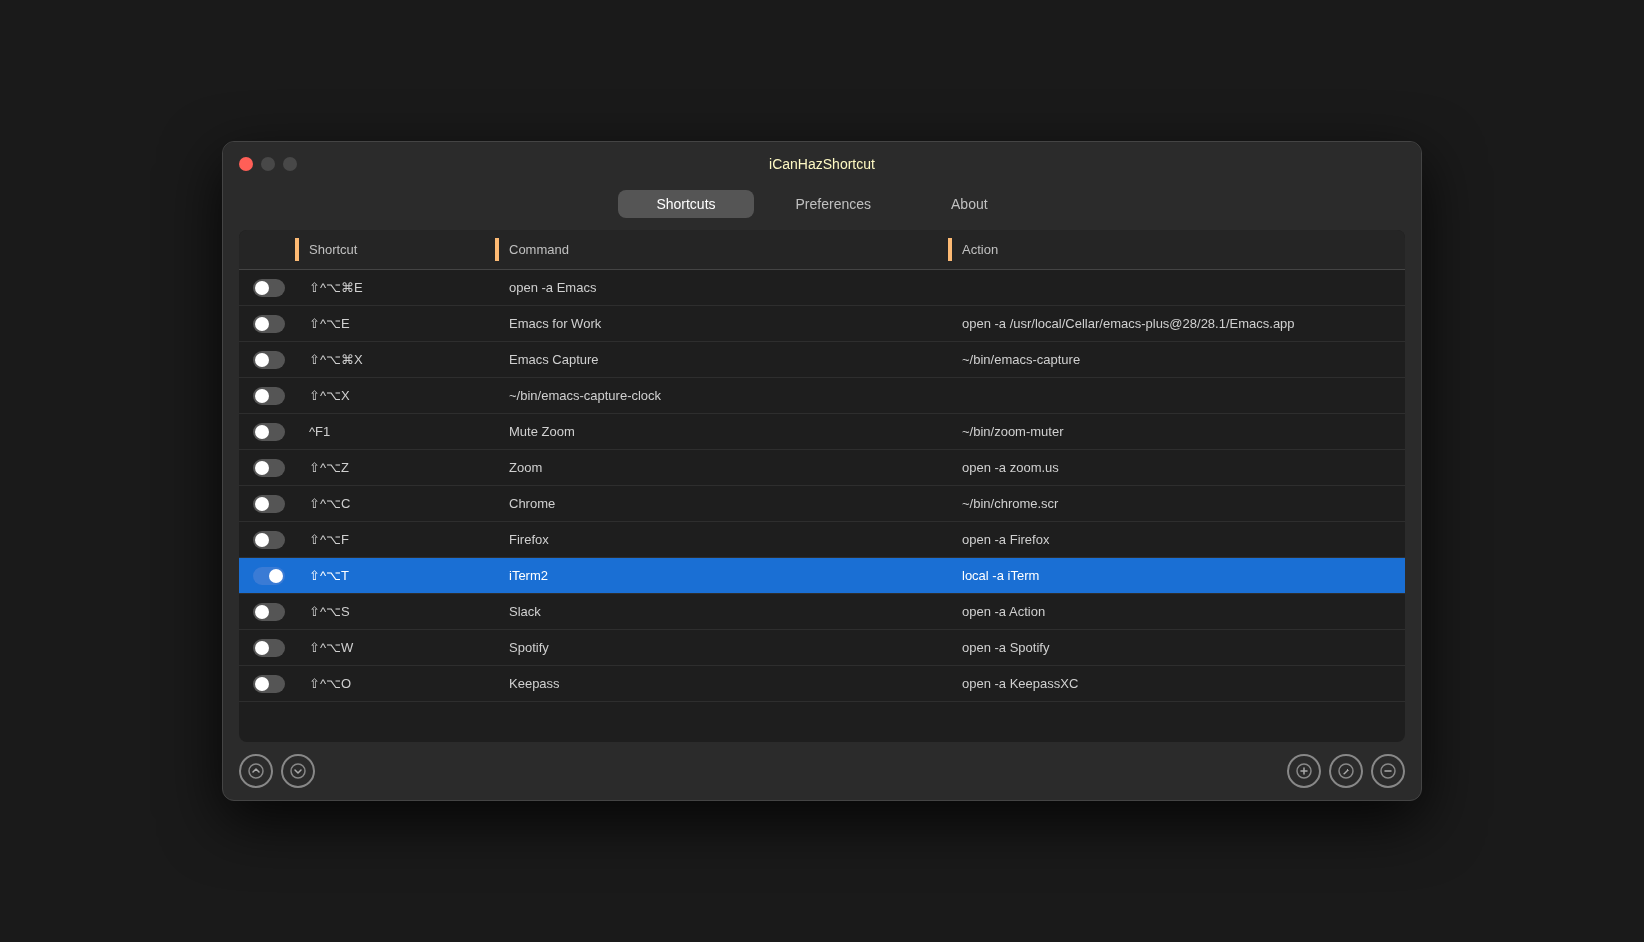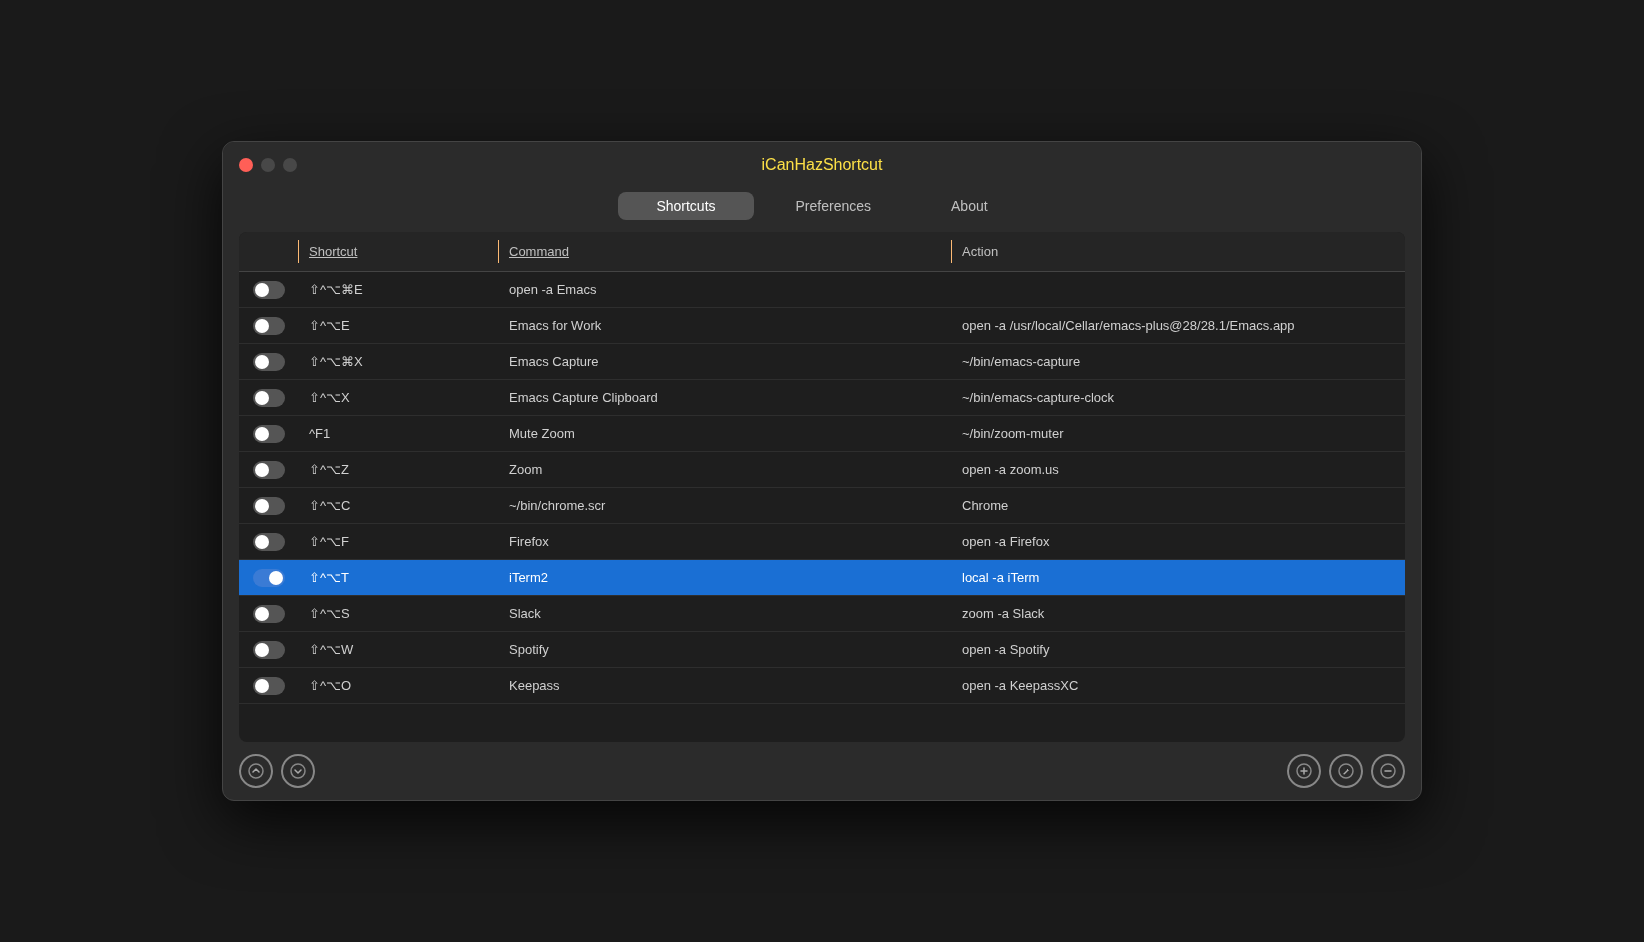--- a/index.html
+++ b/index.html
@@ -46,22 +46,22 @@
       width: 14px;
       height: 14px;
       border-radius: 50%;
     }
 
     .traffic-light.close { background: #ff5f57; }
     .traffic-light.minimize { background: #484848; }
     .traffic-light.maximize { background: #484848; }
 
     .window-title {
-      color: #fde047;
-      font-size: 16px;
+      color: #fef9c3;
+      font-size: 14px;
       font-weight: 500;
     }
 
     .tab-bar {
       display: flex;
       justify-content: center;
       gap: 4px;
       padding: 4px 0 12px;
     }
 
@@ -101,22 +101,21 @@
     }
 
     .table-header .col {
       color: #c0c0c0;
       font-size: 13px;
       font-weight: 500;
       padding: 4px 10px;
     }
 
     .table-header .col:not(:last-child) {
-      border-right: 1px solid #fdba74;
-      text-decoration: underline;
+      border-right: 4px solid #fdba74;
     }
 
     .table-body {
       flex: 1;
       overflow-y: auto;
     }
 
     .table-row {
       display: grid;
       grid-template-columns: 60px 200px 1fr 1fr;
@@ -274,21 +273,20 @@
           <div class="cell">Emacs Capture</div>
           <div class="cell">~/bin/emacs-capture</div>
         </div>
         <div class="table-row">
           <div class="cell toggle-cell">
             <div class="toggle off">
               <div class="toggle-knob"></div>
             </div>
           </div>
           <div class="cell shortcut-text">⇧^⌥X</div>
-          <div class="cell">Emacs Capture Clipboard</div>
           <div class="cell">~/bin/emacs-capture-clock</div>
         </div>
         <div class="table-row">
           <div class="cell toggle-cell">
             <div class="toggle off">
               <div class="toggle-knob"></div>
             </div>
           </div>
           <div class="cell shortcut-text">^F1</div>
           <div class="cell">Mute Zoom</div>
@@ -304,22 +302,22 @@
           <div class="cell">Zoom</div>
           <div class="cell">open -a zoom.us</div>
         </div>
         <div class="table-row">
           <div class="cell toggle-cell">
             <div class="toggle off">
               <div class="toggle-knob"></div>
             </div>
           </div>
           <div class="cell shortcut-text">⇧^⌥C</div>
+          <div class="cell">Chrome</div>
           <div class="cell">~/bin/chrome.scr</div>
-          <div class="cell">Chrome</div>
         </div>
         <div class="table-row">
           <div class="cell toggle-cell">
             <div class="toggle off">
               <div class="toggle-knob"></div>
             </div>
           </div>
           <div class="cell shortcut-text">⇧^⌥F</div>
           <div class="cell">Firefox</div>
           <div class="cell">open -a Firefox</div>
@@ -335,21 +333,21 @@
           <div class="cell">local -a iTerm</div>
         </div>
         <div class="table-row">
           <div class="cell toggle-cell">
             <div class="toggle off">
               <div class="toggle-knob"></div>
             </div>
           </div>
           <div class="cell shortcut-text">⇧^⌥S</div>
           <div class="cell">Slack</div>
-          <div class="cell">zoom -a Slack</div>
+          <div class="cell">open -a Action</div>
         </div>
         <div class="table-row">
           <div class="cell toggle-cell">
             <div class="toggle off">
               <div class="toggle-knob"></div>
             </div>
           </div>
           <div class="cell shortcut-text">⇧^⌥W</div>
           <div class="cell">Spotify</div>
           <div class="cell">open -a Spotify</div>

